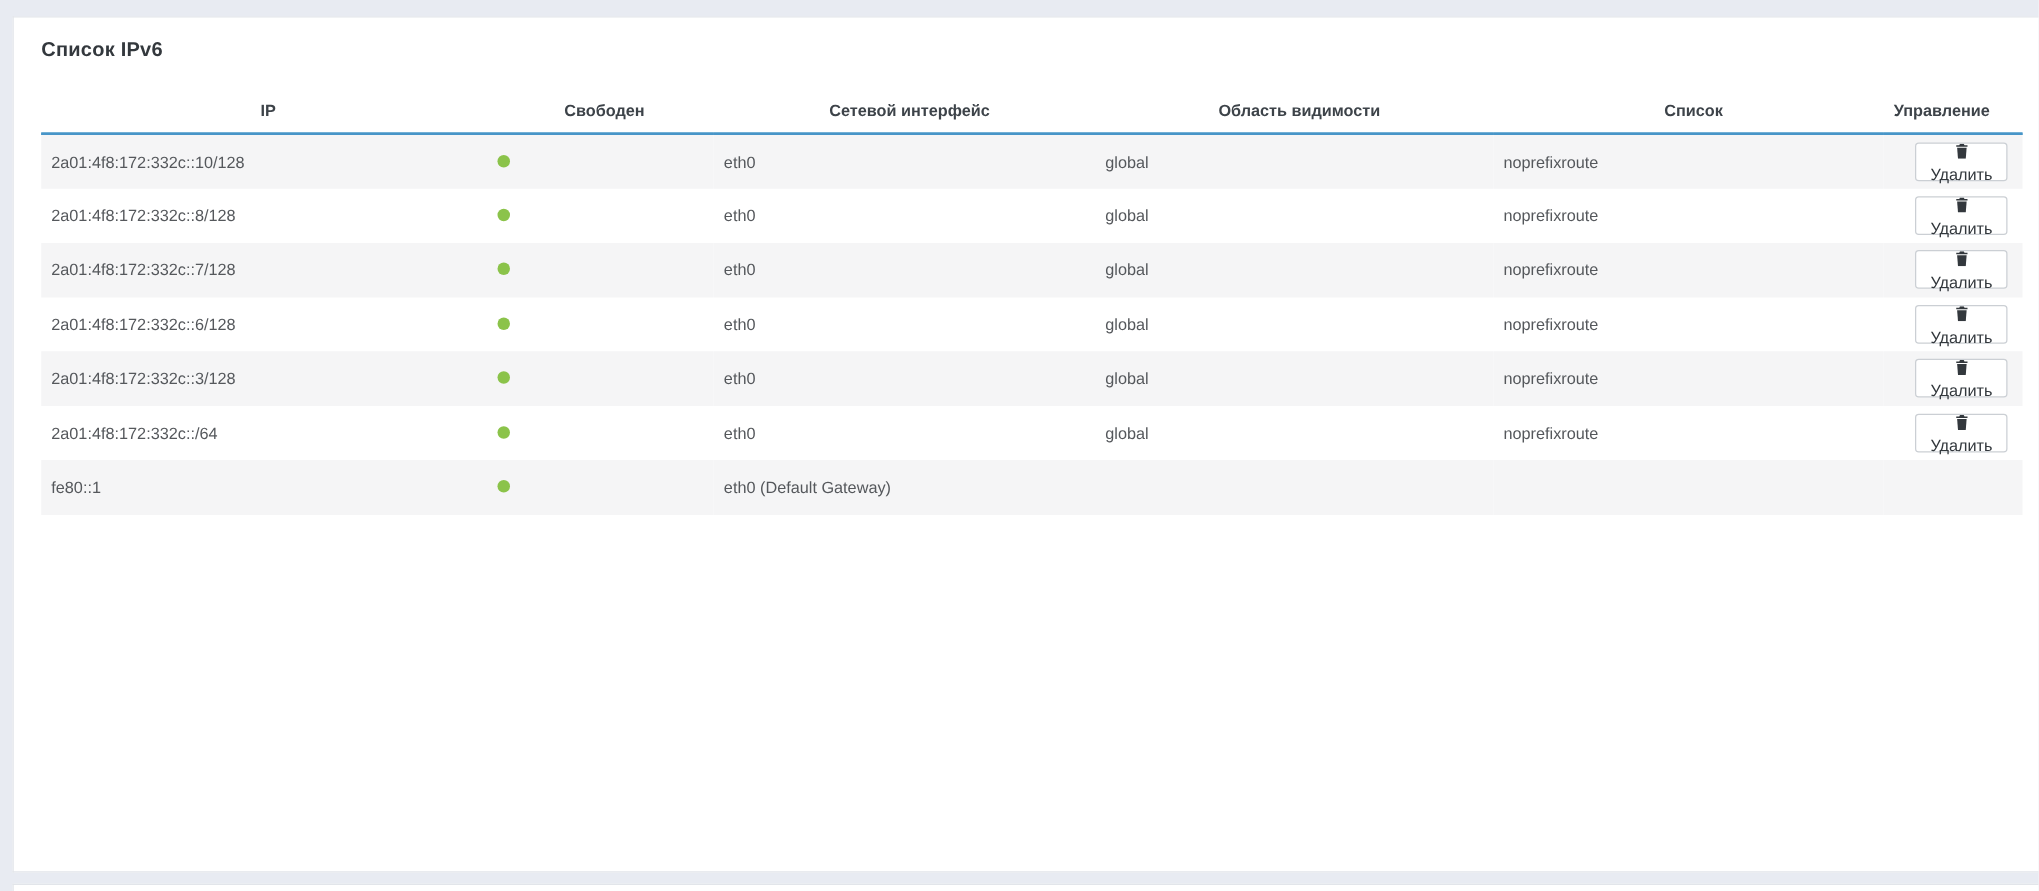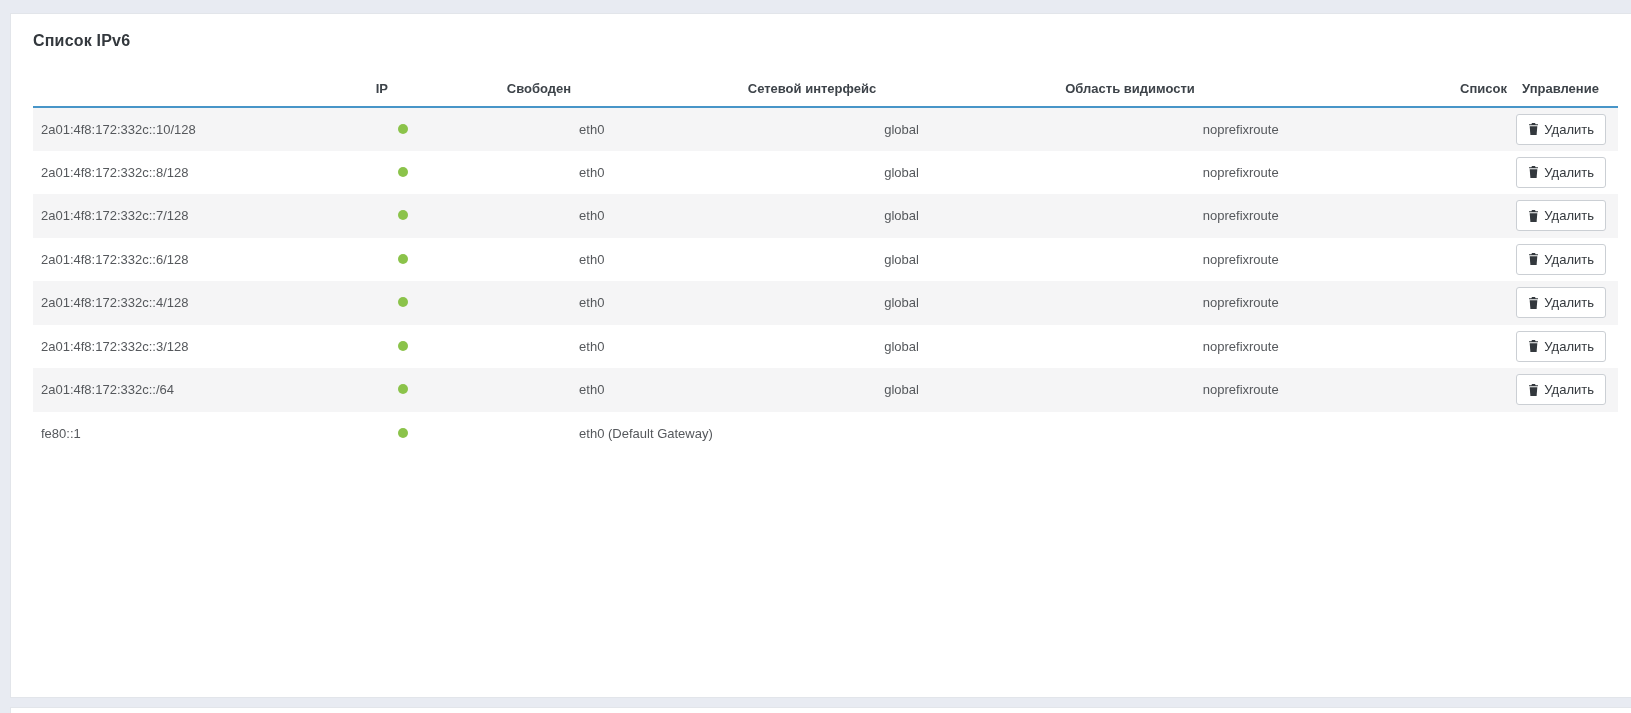--- a/index.html
+++ b/index.html
@@ -54,31 +54,31 @@
     table-layout:fixed;
   }
   .col-ip{width:22.4%;}
   .col-free{width:11.55%;}
   .col-iface{width:19.25%;}
   .col-scope{width:20.1%;}
   .col-flags{width:19.7%;}
   .col-manage{width:7.0%;}
   thead th{
     height:36px;
-    text-align:right;
+    text-align:center;
     vertical-align:middle;
     font-size:13px;
     font-weight:bold;
     color:var(--header-color);
     padding:0 0 0 8px;
     border-bottom:2px solid var(--accent);
     white-space:nowrap;
   }
   thead th.c-manage{
-    text-align:center;
+    text-align:left;
     padding-right:12px;
   }
   tbody td{
     height:43.5px;
     vertical-align:middle;
     font-size:13px;
     color:var(--cell-color);
     padding:0 0 0 8px;
     white-space:nowrap;
     overflow:hidden;
@@ -102,20 +102,21 @@
     height:31px;
     padding:0 11px;
     background:#fff;
     border:1px solid var(--btn-border);
     border-radius:3px;
     font-family:"Liberation Sans", sans-serif;
     font-size:13px;
     color:var(--btn-color);
     cursor:pointer;
     white-space:nowrap;
+    flex-direction:column;
   }
   .trash{
     display:inline-flex;
     align-items:center;
   }
   .trash svg{display:block;}
 </style>
 </head>
 <body>
 
@@ -222,40 +223,20 @@
             <path d="M4 0h3l.6 1.2H10v1.1H1V1.2h2.4L4 0z"></path>
             <path d="M1.7 3.2h7.6L8.6 12H2.4L1.7 3.2z"></path>
           </svg>
         </span>
         <span class="del-label">Удалить</span>
       </button>
     </td>
   </tr>
 
 
-  <tr>
-    <td class="c-ip">2a01:4f8:172:332c::4/128</td>
-    <td class="c-free">
-      <span class="dot" style="display: inline-block;"></span>
-    </td>
-    <td class="c-iface">eth0</td>
-    <td class="c-scope">global</td>
-    <td class="c-flags">noprefixroute</td>
-    <td class="c-manage">
-      <button class="del-btn">
-        <span class="trash">
-          <svg width="11" height="12" viewBox="0 0 11 12" fill="#33383d" xmlns="http://www.w3.org/2000/svg">
-            <path d="M4 0h3l.6 1.2H10v1.1H1V1.2h2.4L4 0z"></path>
-            <path d="M1.7 3.2h7.6L8.6 12H2.4L1.7 3.2z"></path>
-          </svg>
-        </span>
-        <span class="del-label">Удалить</span>
-      </button>
-    </td>
-  </tr>
 
   <tr>
     <td class="c-ip">2a01:4f8:172:332c::3/128</td>
     <td class="c-free">
       <span class="dot" style="display: inline-block;"></span>
     </td>
     <td class="c-iface">eth0</td>
     <td class="c-scope">global</td>
     <td class="c-flags">noprefixroute</td>
     <td class="c-manage">

